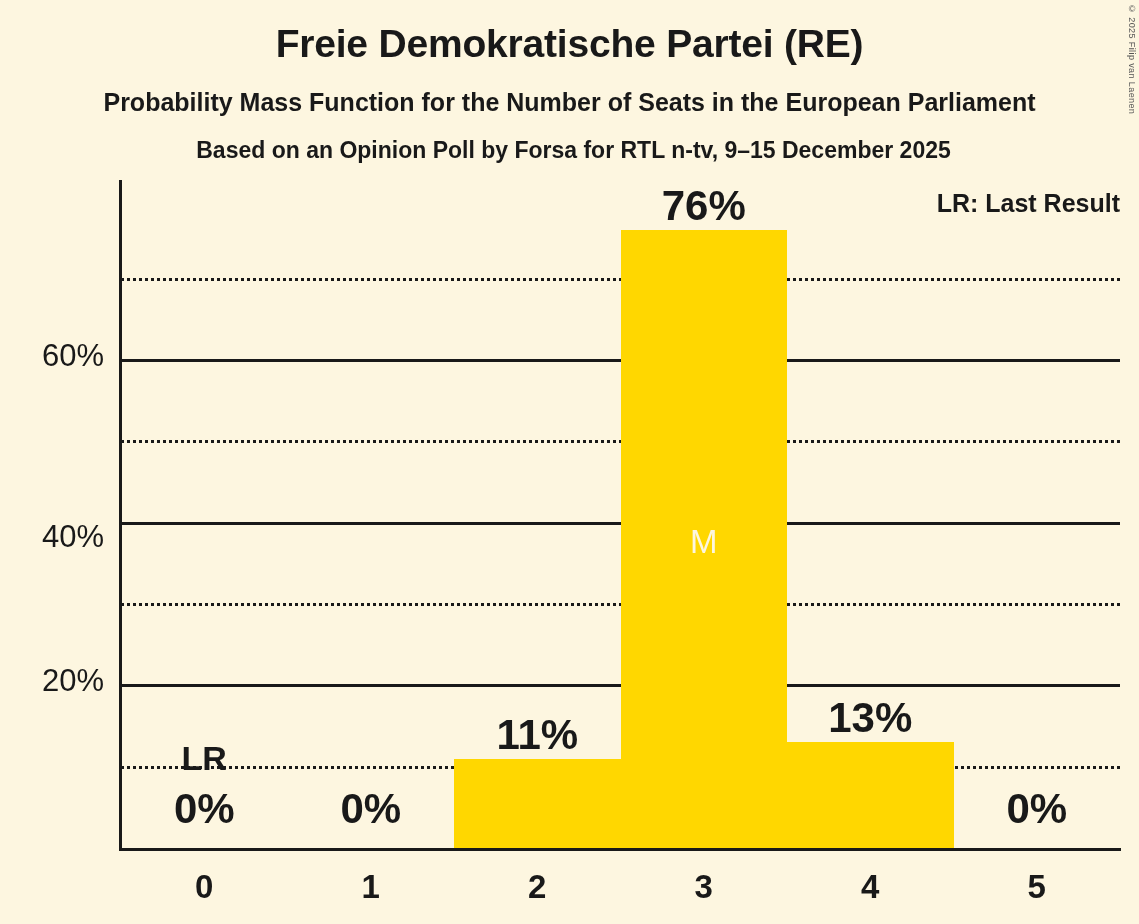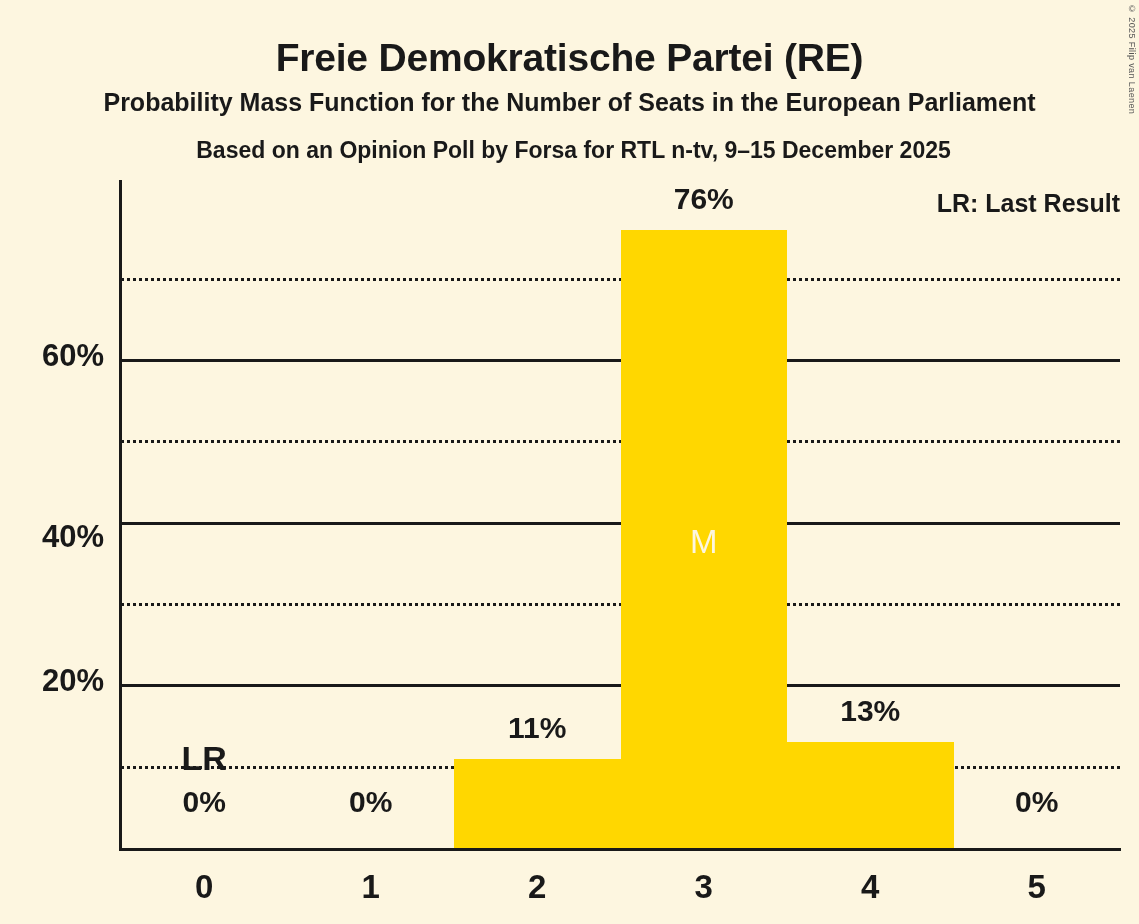--- a/index.html
+++ b/index.html
@@ -19,21 +19,20 @@
   
   #chart-title {
     position: absolute;
     left: 0; top: 22px;
     width: 1139px;
     text-align: center;
     font-size: 39px;
     font-weight: bold;
     letter-spacing: -0.2px;
     white-space: nowrap;
-    margin-top: 14px;
   }
   #chart-subtitle {
     position: absolute;
     left: 0; top: 88px;
     width: 1139px;
     text-align: center;
     font-size: 25px;
     font-weight: bold;
     white-space: nowrap;
   }
@@ -93,35 +92,35 @@
   .gridline.minor {
     border-top: 3px dotted #191919;
   }
 
   
   .y-tick-label {
     position: absolute;
     right: 1035px;       
     text-align: right;
     font-size: 31px;
-    font-weight: bold;
+    font-weight: normal;
     white-space: nowrap;
   }
 
   
   .bar {
     position: absolute;
     background: #FFD700;
   }
 
   
   .bar-value {
     position: absolute;
     text-align: center;
-    font-size: 30px;
+    font-size: 42px;
     font-weight: bold;
     white-space: nowrap;
   }
   .median-label {
     position: absolute;
     text-align: center;
     font-size: 33px;
     color: #FDF6E0;
     white-space: nowrap;
   }

